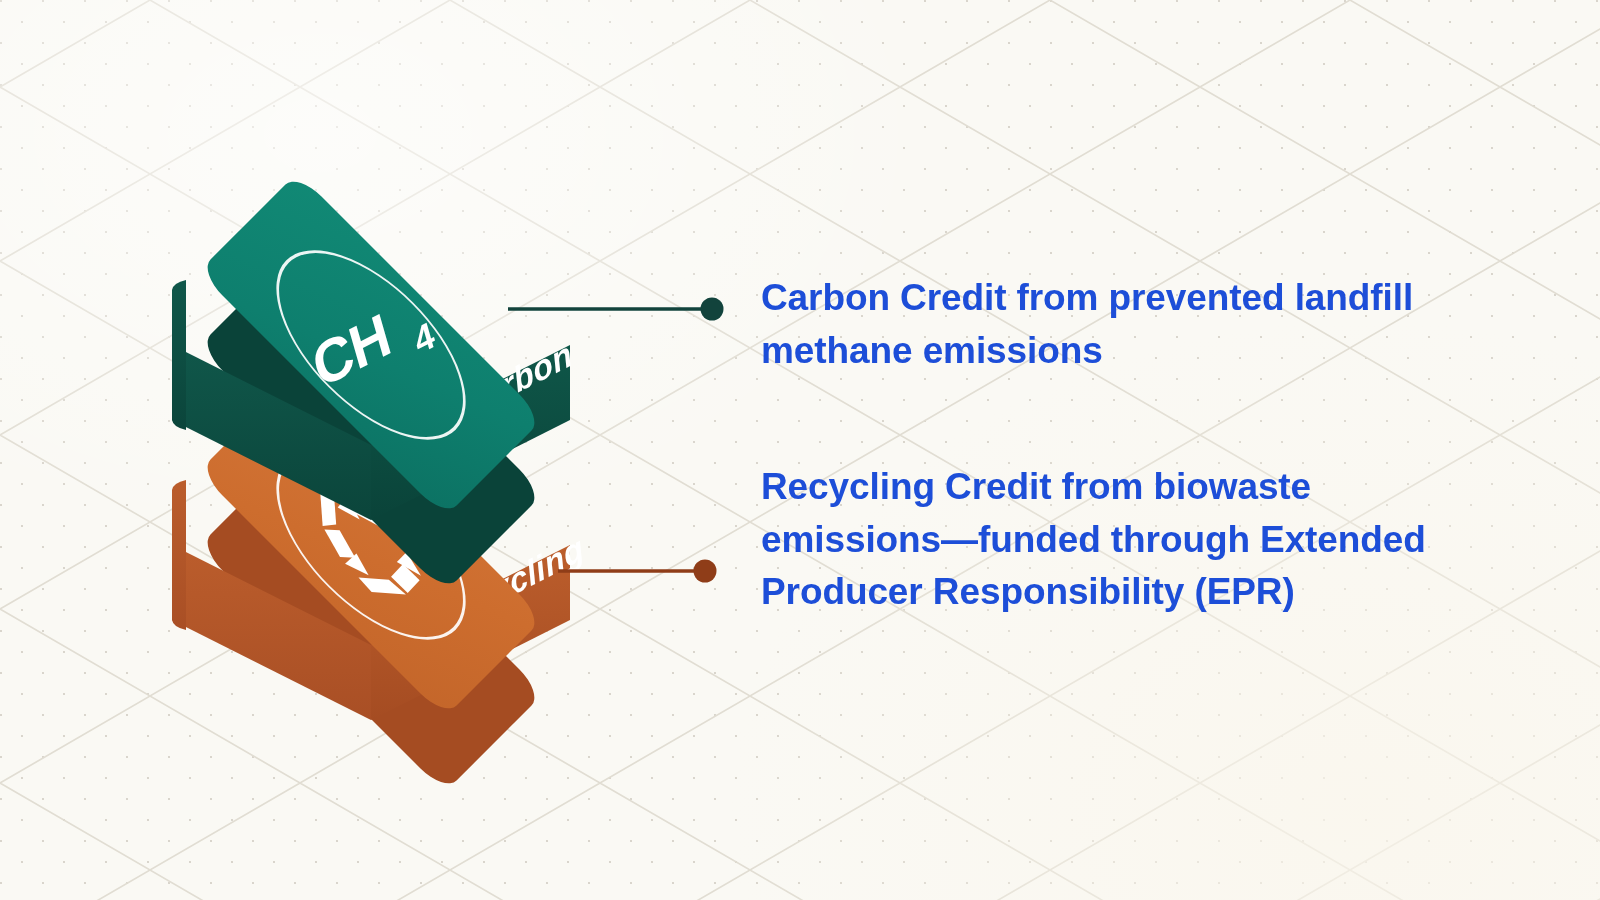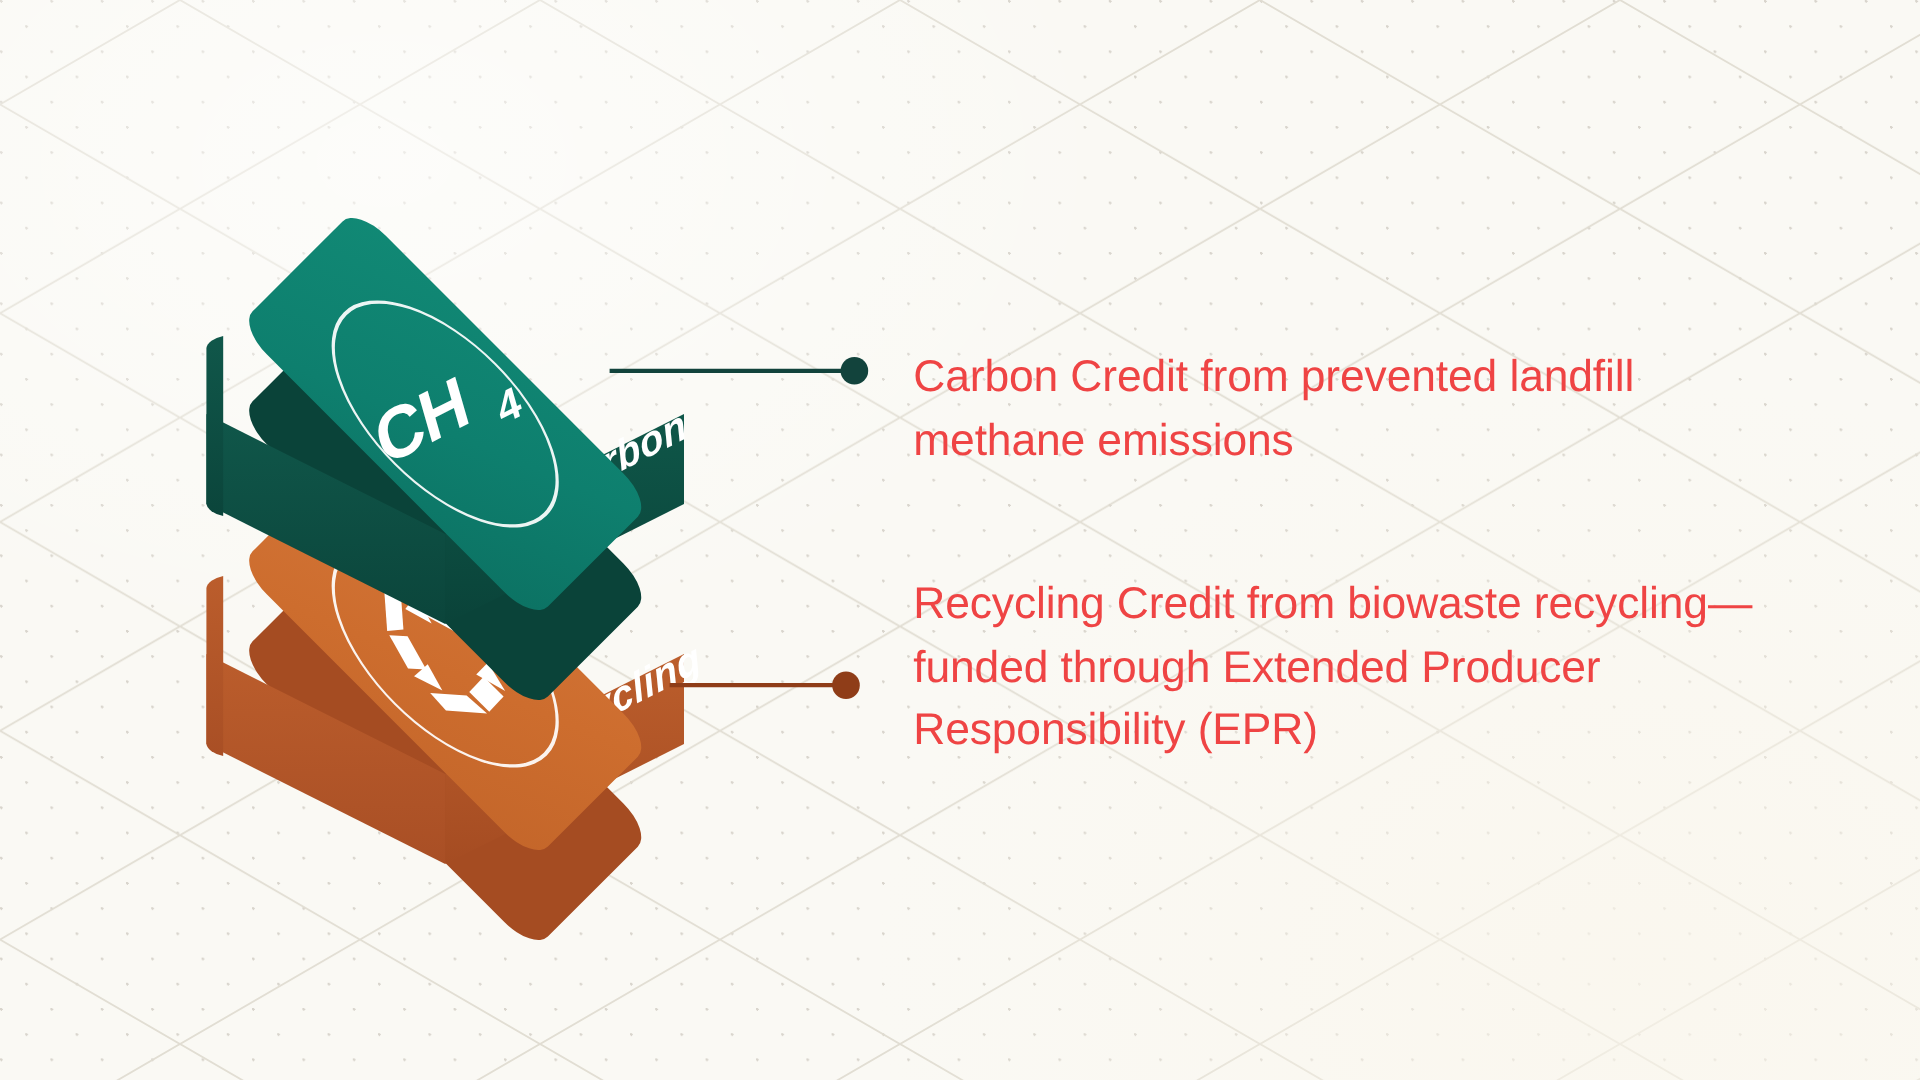--- a/index.html
+++ b/index.html
@@ -48,27 +48,26 @@
     position: absolute;
     left: 0;
     top: 0;
     width: 1600px;
     height: 900px;
   }
 
   
   .callout {
     position: absolute;
-    color: #ef4444;
+    color: #1d4ed8;
     font-size: 37px;
     line-height: 1.42;
-    font-weight: 400;
+    font-weight: 700;
     letter-spacing: -0.1px;
     white-space: pre-line;
-    margin-top: 16px;
   }
   #callout-carbon {
     left: 761px;
     top: 272px;
     width: 680px;
   }
   #callout-recycling {
     left: 761px;
     top: 461px;
     width: 720px;
@@ -208,15 +207,15 @@
     </g>
 
     <g>
       <line x1="558" y1="571" x2="699" y2="571" stroke="#8f3d18" stroke-width="3.6"></line>
       <circle cx="705" cy="571" r="11.5" fill="#8f3d18"></circle>
     </g>
   </svg>
 
   <div class="callout" id="callout-carbon">Carbon Credit from prevented landfill methane emissions</div>
 
-  <div class="callout" id="callout-recycling">Recycling Credit from biowaste recycling—funded through Extended Producer Responsibility (EPR)</div>
+  <div class="callout" id="callout-recycling">Recycling Credit from biowaste emissions—funded through Extended Producer Responsibility (EPR)</div>
 
 </div>
 
 </body></html>

